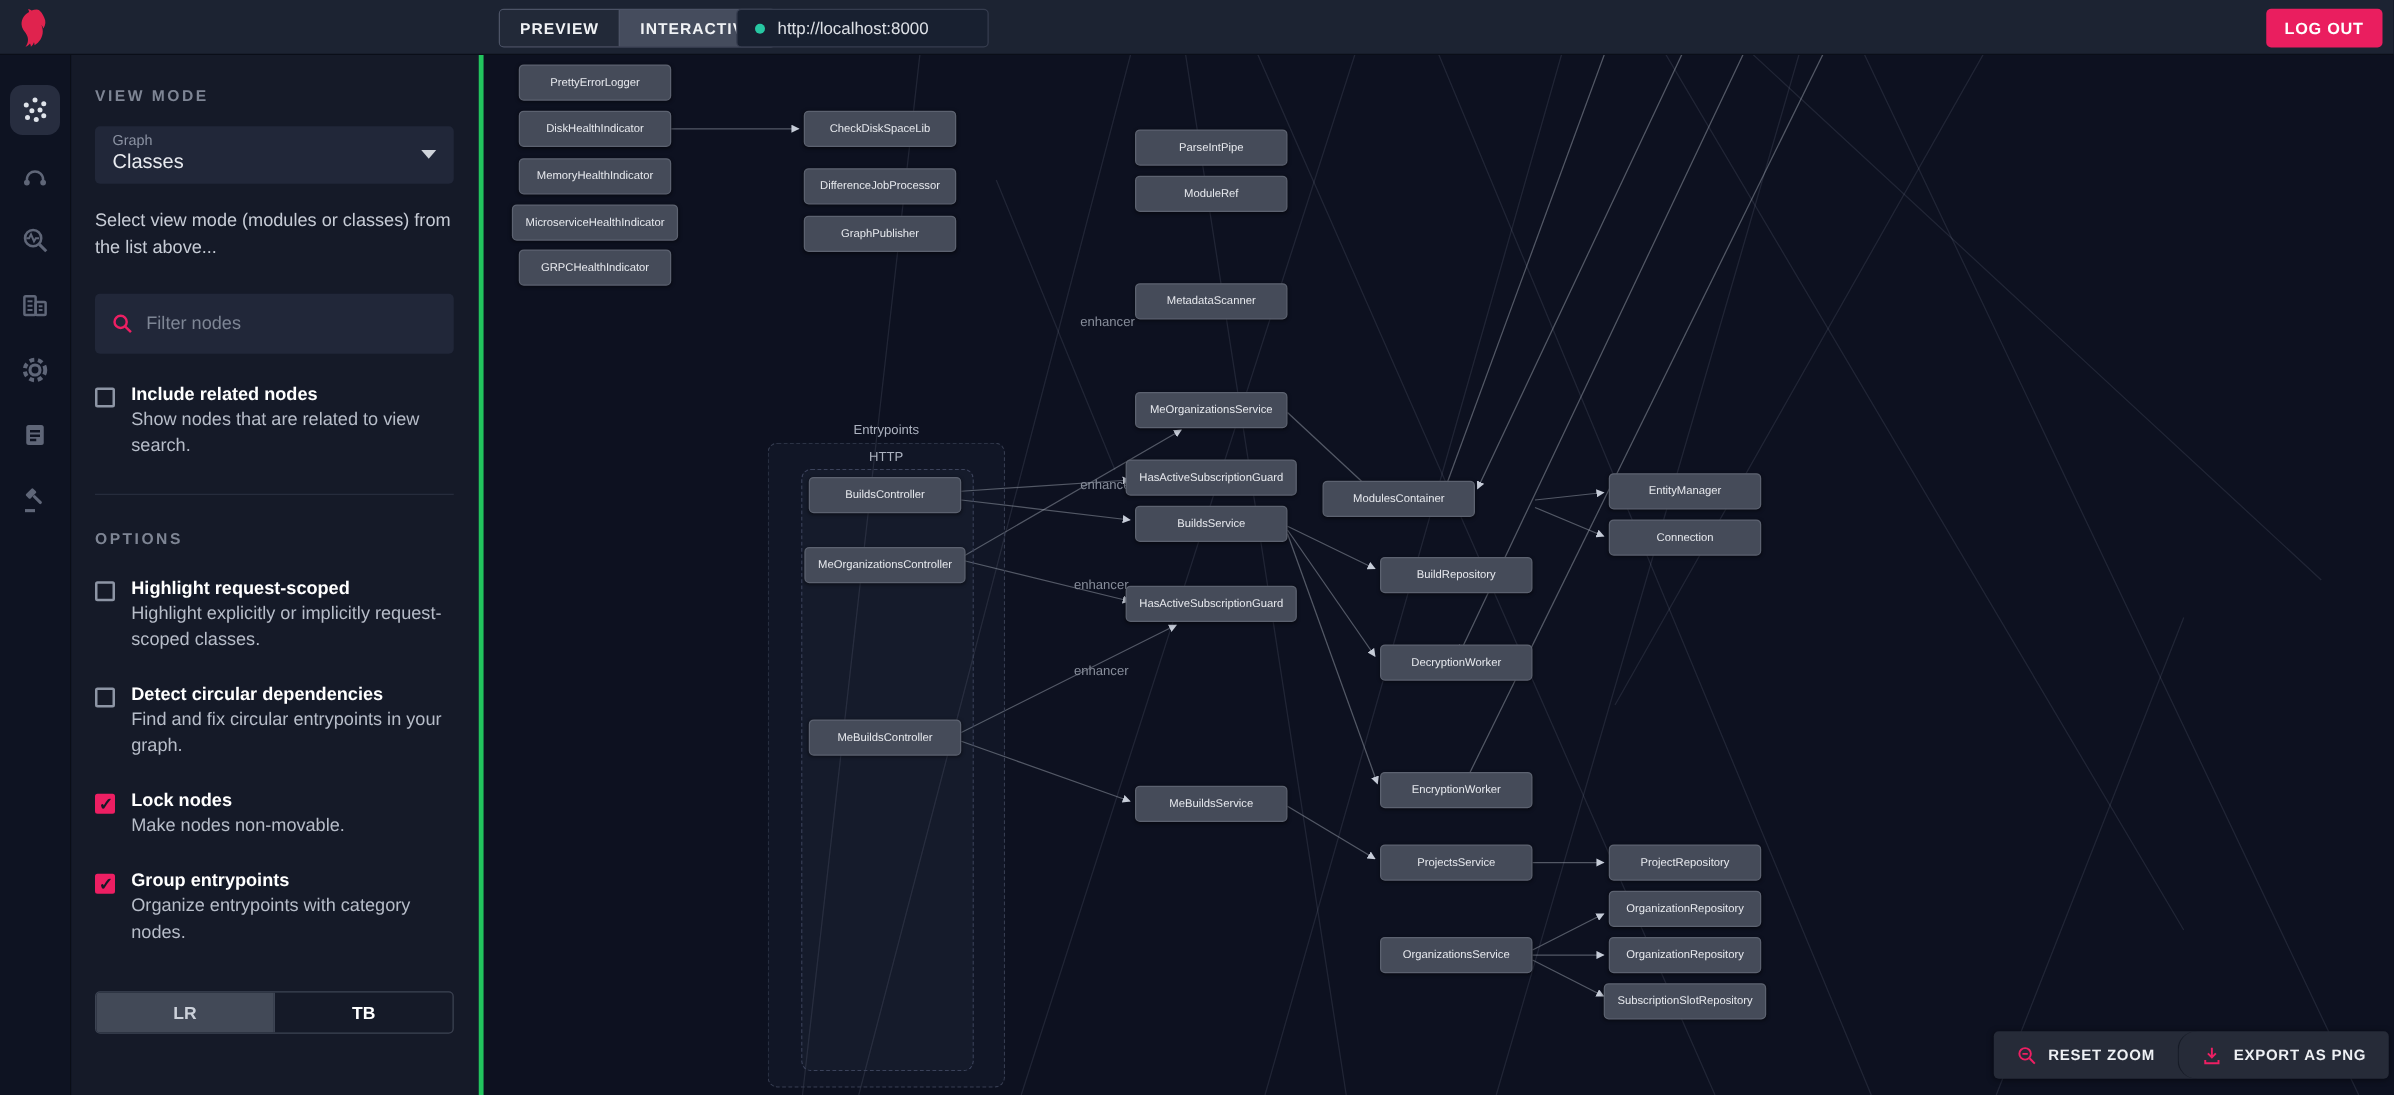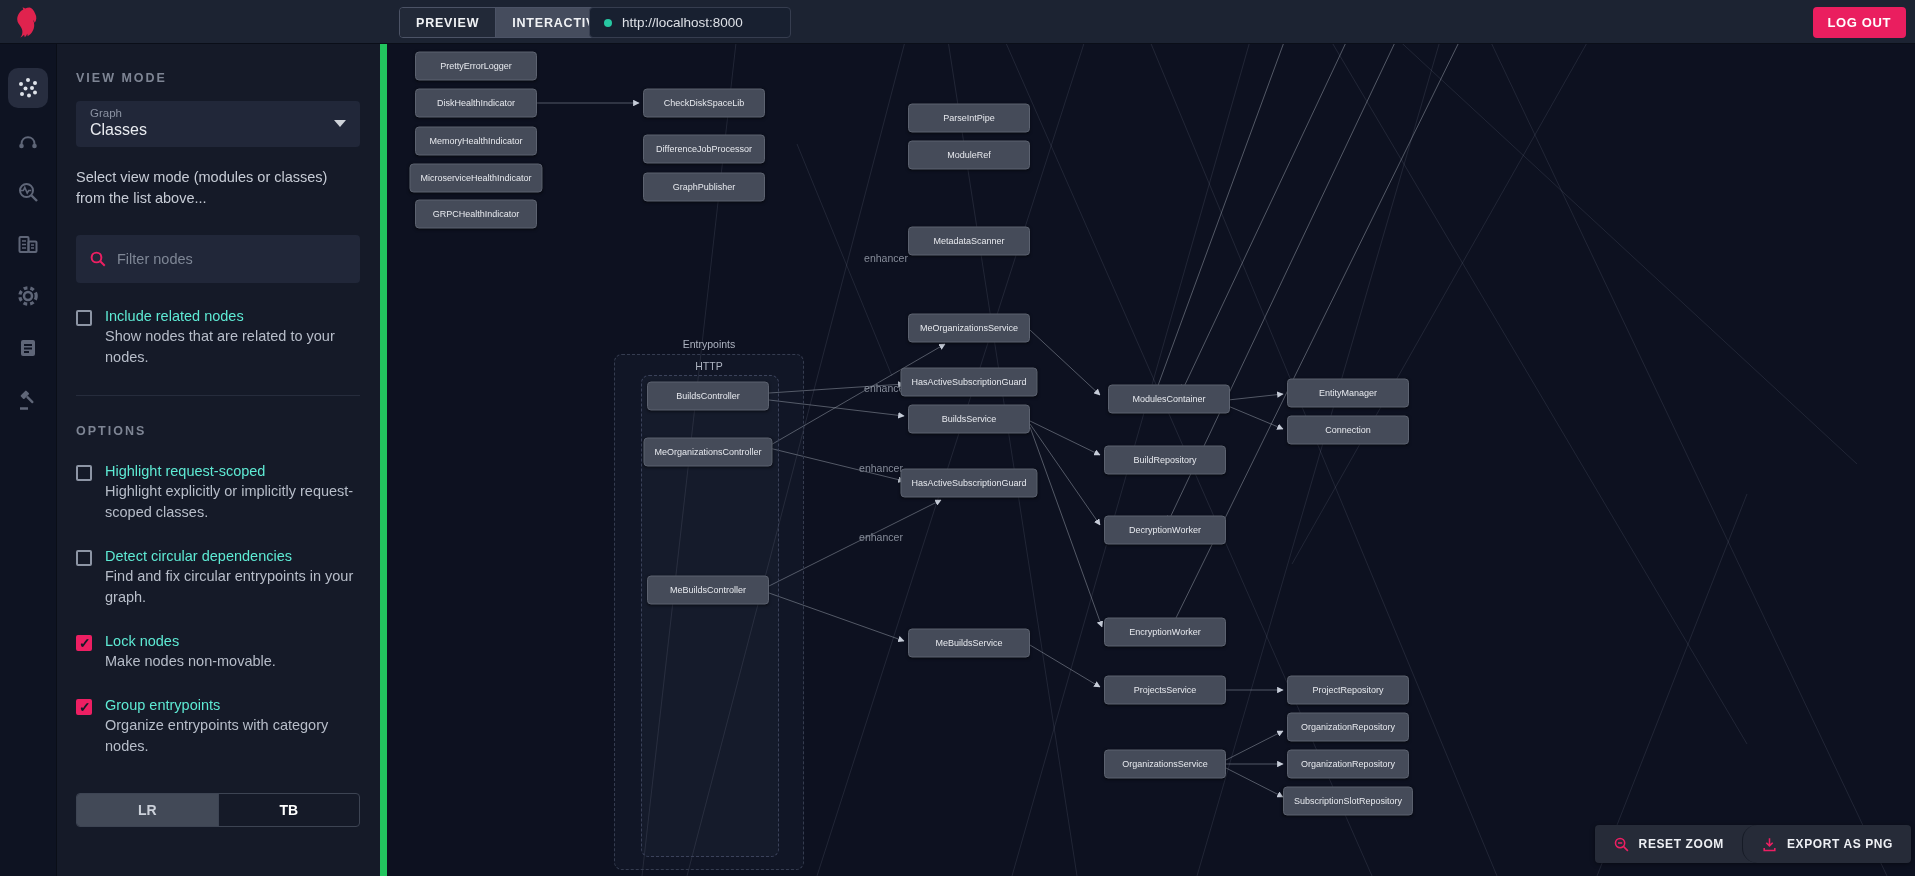--- a/index.html
+++ b/index.html
@@ -27,21 +27,21 @@
   
   .main { display:flex; height:832px; }
 
   .rail { width:57px; background:#0e1322; display:flex; flex-direction:column;
           align-items:center; padding-top:24px; border-right:1px solid #0a0e17; }
   .rail button { width:40px; height:40px; margin-bottom:12px; display:flex; align-items:center;
                  justify-content:center; background:transparent; border:none; color:#5f6678;
                  cursor:pointer; border-radius:10px; }
   .rail button.active { background:#272d3f; color:#dfe3ea; }
 
-  .sidebar { width:330px; background:#151a28; border-right:7px solid #22c55e;
+  .sidebar { width:330px; background:#151a28; border-right:4px solid #22c55e;
              padding:24px 20px 0 19px; color:#c7ccd6; }
   .sec-h { font-size:12.5px; font-weight:700; letter-spacing:2px; color:#7e8594; }
   .dropdown { margin-top:15px; background:#212739; border-radius:4px; height:46px;
               padding:6px 14px 0 14px; position:relative; cursor:pointer; }
   .dropdown .lbl { font-size:11.5px; color:#8b92a2; display:block; }
   .dropdown .val { font-size:16px; color:#e9ebf0; display:block; margin-top:2px; }
   .chev { position:absolute; right:14px; top:19px; width:0; height:0;
           border-left:6px solid transparent; border-right:6px solid transparent;
           border-top:7px solid #cfd3da; }
   .viewdesc { margin-top:20px; font-size:14.5px; line-height:1.45; color:#c7ccd6; }
@@ -49,21 +49,21 @@
             display:flex; align-items:center; padding:0 13px; gap:10px; }
   .filter input { flex:1; background:transparent; border:none; outline:none;
                   font-size:14.5px; color:#e9ebf0; font-family:"Liberation Sans", sans-serif; }
   .filter input::placeholder { color:#7e8695; }
   .checkrow { display:flex; gap:13px; margin-top:25px; cursor:pointer; }
   .cb { flex:0 0 auto; width:16px; height:16px; margin-top:2px; border:2px solid #8d95a5;
         border-radius:2px; position:relative; }
   .cb.checked { border-color:#ed1f63; background:#ed1f63; }
   .cb.checked::after { content:"\2713"; position:absolute; left:1px; top:-2px;
                        font-size:14px; font-weight:700; color:#151a28; }
-  .checkrow .t { display:block; font-size:14.5px; font-weight:400; color:#5eead4; }
+  .checkrow .t { display:block; font-size:14.5px; font-weight:700; color:#ffffff; }
   .checkrow .d { display:block; font-size:14.5px; color:#b7bdc9; line-height:1.45; margin-top:2px; }
   .divider { border:none; border-top:1px solid #262c3c; margin:27px 0 0 0; }
   #options-head { display:block; margin-top:28px; }
   .dirtoggle { margin-top:36px; height:34px; display:flex; border:1px solid #3d4453;
                border-radius:4px; overflow:hidden; }
   .dirtoggle button { flex:1; border:none; cursor:pointer; font-family:"Liberation Sans", sans-serif; }
   .dirtoggle .lr { background:#424957; color:#ccd1da; font-size:14px; font-weight:600; }
   .dirtoggle .tb { background:transparent; color:#ffffff; font-size:14px; font-weight:700;
                    border-left:1px solid #3d4453; }
 
@@ -184,21 +184,21 @@
           <path d="M15 15l6 6"></path>
       </svg>
       <input placeholder="Filter nodes" style="">
     </div>
 
     <div id="related-row">
         <label class="checkrow">
           <span class="cb"></span>
           <span>
             <span class="t">Include related nodes</span>
-            <span class="d">Show nodes that are related to your nodes.</span>
+            <span class="d">Show nodes that are related to view search.</span>
           </span>
         </label>
       </div>
 
     <hr class="divider">
 
     <span id="options-head" class="sec-h">OPTIONS</span>
     <div id="options-list">
         <label class="checkrow">
           <span class="cb"></span>
@@ -302,21 +302,21 @@
         <div class="node" style="left: 582px; top: 111px;">ModuleRef</div>
         <div class="node" style="left: 582px; top: 197px;">MetadataScanner</div>
         <div class="node" style="left: 582px; top: 284px;">MeOrganizationsService</div>
         <div class="node" style="left: 582px; top: 338px;">HasActiveSubscriptionGuard</div>
         <div class="node" style="left: 582px; top: 375px;">BuildsService</div>
         <div class="node" style="left: 582px; top: 439px;">HasActiveSubscriptionGuard</div>
         <div class="node" style="left: 582px; top: 599px;">MeBuildsService</div>
         <div class="node" style="left: 321px; top: 352px;">BuildsController</div>
         <div class="node" style="left: 321px; top: 408px;">MeOrganizationsController</div>
         <div class="node" style="left: 321px; top: 546px;">MeBuildsController</div>
-        <div class="node" style="left: 782px; top: 355px;">ModulesContainer</div>
+        <div class="node" style="left: 732px; top: 355px;">ModulesContainer</div>
         <div class="node" style="left: 778px; top: 416px;">BuildRepository</div>
         <div class="node" style="left: 778px; top: 486px;">DecryptionWorker</div>
         <div class="node" style="left: 778px; top: 588px;">EncryptionWorker</div>
         <div class="node" style="left: 778px; top: 646px;">ProjectsService</div>
         <div class="node" style="left: 778px; top: 720px;">OrganizationsService</div>
         <div class="node" style="left: 961px; top: 349px;">EntityManager</div>
         <div class="node" style="left: 961px; top: 386px;">Connection</div>
         <div class="node" style="left: 961px; top: 646px;">ProjectRepository</div>
         <div class="node" style="left: 961px; top: 683px;">OrganizationRepository</div>
         <div class="node" style="left: 961px; top: 720px;">OrganizationRepository</div>

